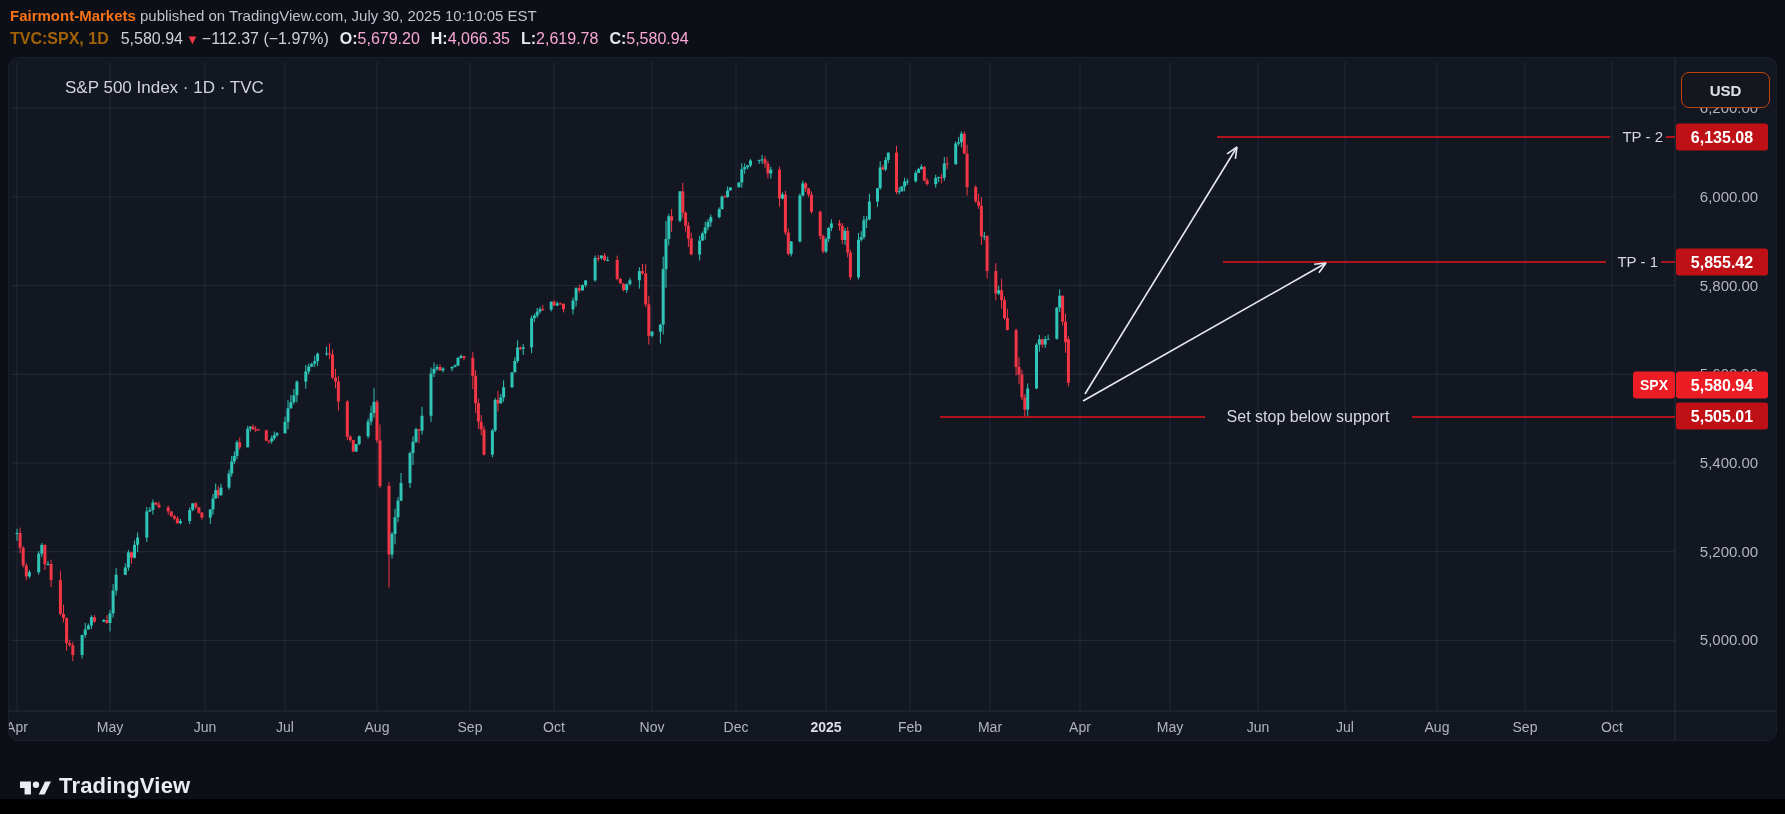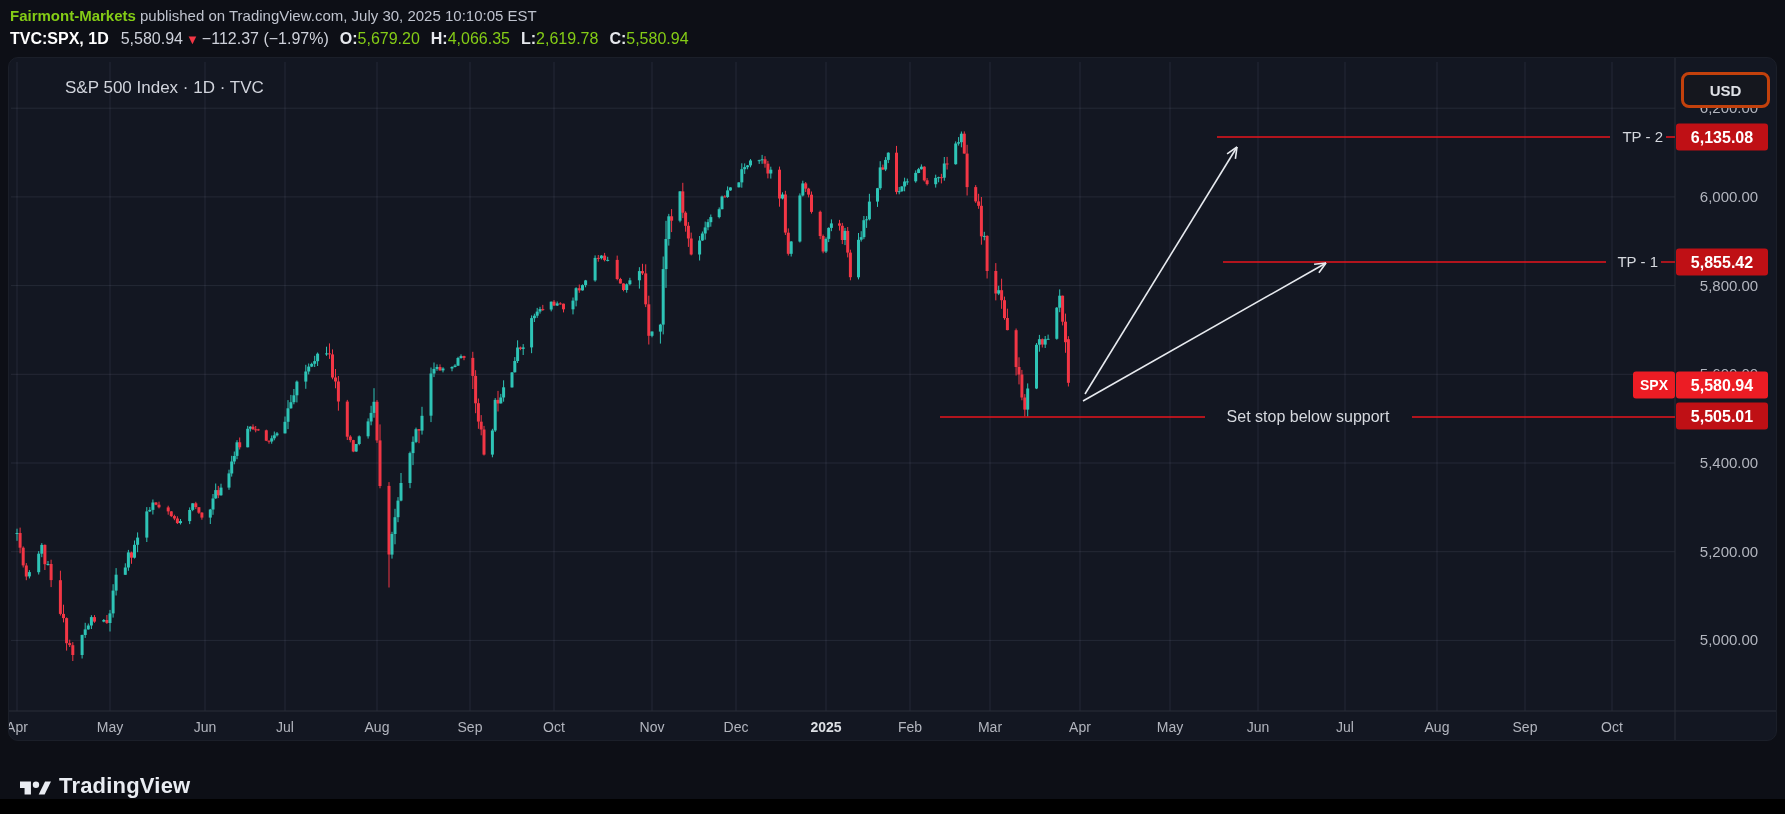--- a/index.html
+++ b/index.html
@@ -1,35 +1,35 @@
 <!DOCTYPE html>
 <html><head>
 <meta charset="utf-8">
 <style>
   html,body{margin:0;padding:0;background:#0c0e15;}
   .stage{position:relative;width:1785px;height:814px;background:#0d0f16;
          font-family:"Liberation Sans",sans-serif;overflow:hidden;}
 
   
   .hdr-line1{position:absolute;left:10px;top:7px;font-size:15px;color:#bfc3ce;white-space:nowrap;}
-  .hdr-line1 .author{font-weight:bold;color:#84cc16;margin-top:20px;}
+  .hdr-line1 .author{font-weight:bold;color:#f97316;margin-top:20px;}
   .hdr-line2{position:absolute;left:10px;top:30px;font-size:16px;color:#ced1da;white-space:nowrap;}
-  .hdr-line2 .sym{font-weight:bold;color:#ffffff;margin-right:12px;}
+  .hdr-line2 .sym{font-weight:bold;color:#a16207;margin-right:12px;}
   .hdr-line2 .tri{color:#f23645;font-size:13px;margin:0 3px;}
   .hdr-line2 .ohlc-l{font-weight:bold;color:#e6e8ed;margin-left:11px;}
-  .hdr-line2 .ohlc-v{color:#84cc16;}
+  .hdr-line2 .ohlc-v{color:#f9a8d4;}
 
   
   .panel{position:absolute;left:8px;top:57px;width:1769px;height:684px;background:#131722;
          border:1px solid #1b1f29;border-radius:10px;box-sizing:border-box;overflow:hidden;}
   .panel svg{position:absolute;left:-1px;top:-1px;}
   svg text{font-family:"Liberation Sans",sans-serif;}
   .chart-title{position:absolute;left:56px;top:20px;font-size:17px;font-weight:normal;color:#d1d4dc;}
   .usd-btn{position:absolute;left:1672px;top:14px;width:89px;height:36px;background:#15171e;
-           border:3px solid #c2410c;border-radius:8px;color:#dfe1e6;font-weight:bold;font-size:15px;
+           border:1px solid #c2410c;border-radius:8px;color:#dfe1e6;font-weight:bold;font-size:15px;
            font-family:"Liberation Sans",sans-serif;cursor:pointer;}
 
   
   .footer{position:absolute;left:20px;top:741px;height:58px;display:flex;align-items:flex-end;gap:8px;}
   .tv-logo path,.tv-logo circle{fill:#e9ecf2;}
   .brand{font-size:22px;font-weight:bold;color:#e9ecf2;letter-spacing:.2px;}
   .black-strip{position:absolute;left:0;top:799px;width:1785px;height:15px;background:#000;}
 </style>
 </head>
 <body>

